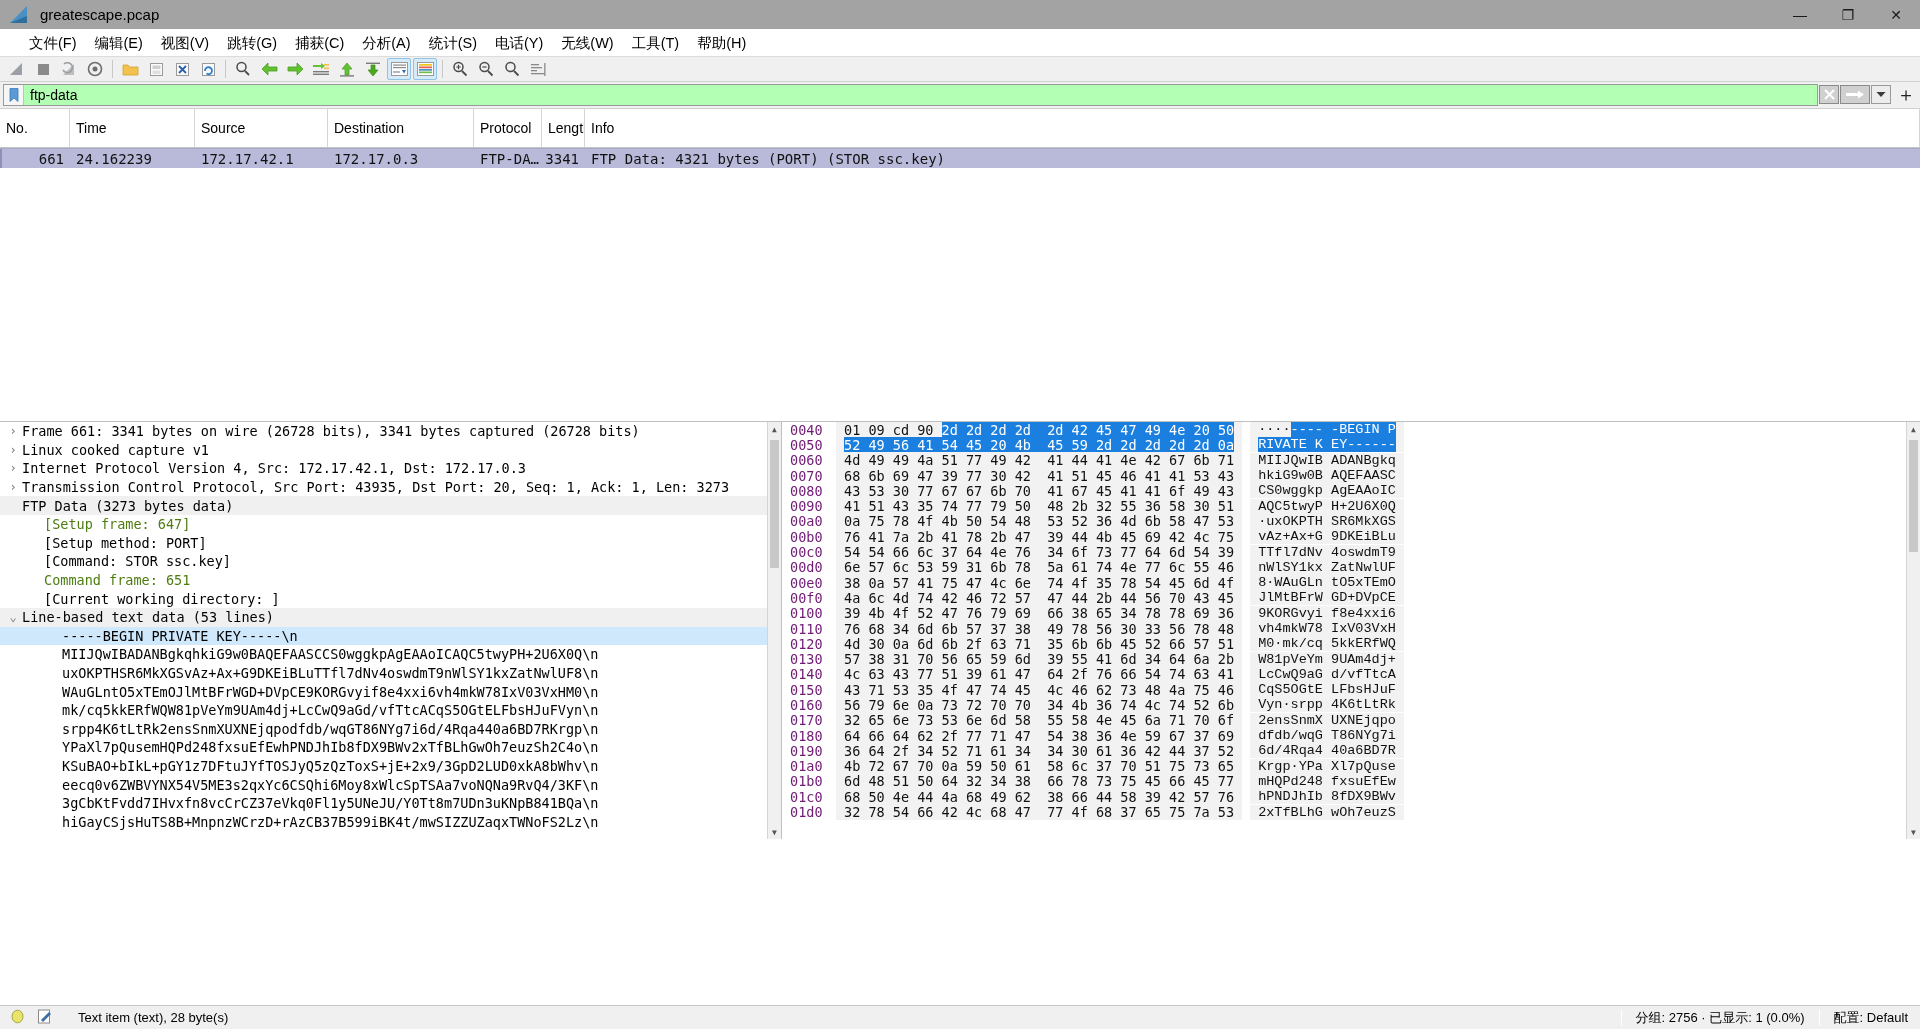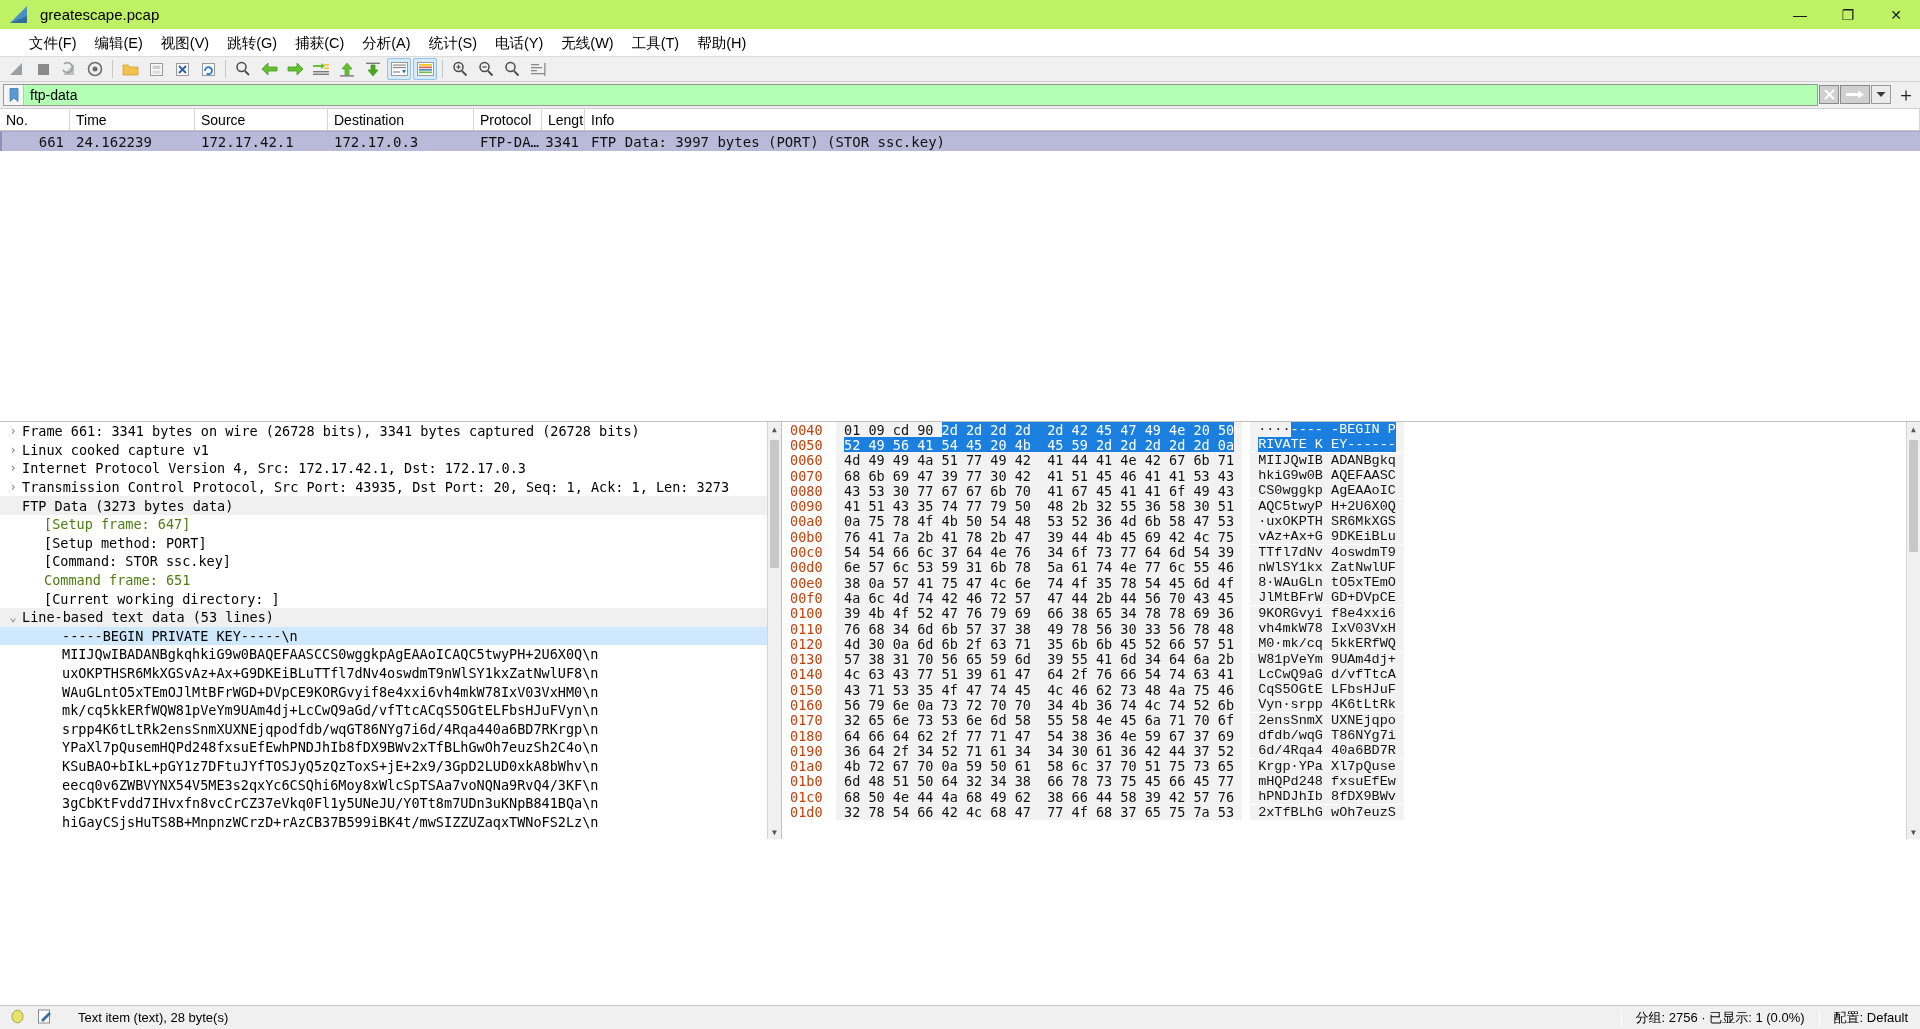--- a/index.html
+++ b/index.html
@@ -5,21 +5,21 @@
   * { box-sizing: border-box; margin: 0; padding: 0; }
   html, body {
     width: 1920px; height: 1029px;
     font-family: "Liberation Sans", sans-serif;
     background: #ffffff;
     overflow: hidden;
   }
 
   
   .titlebar {
-    height: 30px; background: #bef264;
+    height: 30px; background: #a3a3a3;
     display: flex; align-items: center;
     border-bottom: 1px solid #ffffff;
     position: relative;
   }
   .title-icon { width: 26px; height: 22px; margin-left: 8px; position: relative; }
   .title-icon svg { display: block; }
   .title-text { font-size: 15px; color: #000; margin-left: 6px; }
   .win-ctrls { position: absolute; right: 0; top: 0; height: 30px; display: flex; }
   .win-btn {
     width: 48px; height: 30px; display: flex; align-items: center; justify-content: center;
@@ -72,21 +72,21 @@
     display: flex; align-items: center; justify-content: center; margin-left: 1px;
   }
   .fbtn.wide { width: 30px; }
   .fbtn.flat { background: #ececec; border-color: #9a9a9a; }
   .plus-btn { width: 22px; height: 22px; display:flex; align-items:center; justify-content:center;
     font-size: 19px; color: #222; margin-left: 4px; }
 
   
   .packet-list { background: #ffffff; height: 312px; display: flex; flex-direction: column; }
   .plist-header {
-    height: 22px; display: flex; background: #ffffff;
+    height: 39px; display: flex; background: #ffffff;
     border-bottom: 1px solid #c4c4c4; font-size: 14px; color: #000;
   }
   .plist-header .col {
     padding: 2px 6px; border-right: 1px solid #d5d5d5;
     overflow: hidden; white-space: nowrap; display: flex; align-items: center;
   }
   .plist-rows { flex: 1; overflow: hidden; }
   .plist-row {
     height: 20px; display: flex; font-size: 14px;
     font-family: "DejaVu Sans Mono", monospace;
@@ -121,21 +121,21 @@
   .sc-arrow { height: 14px; display:flex; align-items:center; justify-content:center;
     font-size: 8px; color:#555; background:#f0f0f0; }
   .sc-arrow.bottom { position:absolute; bottom:0; left:0; right:0; }
   .sc-thumb { position:absolute; left:2px; right:2px; background:#c8c8c8; border-radius:1px; }
 
   .hex-pane {
     flex: 1; background: #ffffff; position: relative; overflow: hidden;
     font-family: "DejaVu Sans Mono", monospace; font-size: 13.5px;
   }
   .hex-row { height: 15.3px; display: flex; align-items: center; white-space: pre; padding-left: 8px; }
-  .hex-off { color: #c2410c; width: 46px; flex: 0 0 46px; }
+  .hex-off { color: #701a75; width: 46px; flex: 0 0 46px; }
   .hex-bytes { color: #111; background: #f2f2f2; padding: 0 8px; }
   .hex-ascii { color: #111; background: #f2f2f2; padding: 0 8px; margin-left: 8px; font-family: Liberation Mono, monospace; }
   .hl { background: #1b7fe0; color: #ffffff; }
 
   
   .statusbar {
     height: 24px; background: #f0f0f0; border-top: 1px solid #c8c8c8;
     display: flex; align-items: center; font-size: 13px; color: #000;
     position: absolute; bottom: 0; left: 0; right: 0;
   }
@@ -354,21 +354,21 @@
   </div>
   <div class="plist-rows">
     <div class="plist-row">
       <div class="row-marker"></div>
       <div class="cell num" style="width:62px">661</div>
       <div class="cell" style="width:125px">24.162239</div>
       <div class="cell" style="width:133px">172.17.42.1</div>
       <div class="cell" style="width:146px">172.17.0.3</div>
       <div class="cell" style="width:68px">FTP-DA…</div>
       <div class="cell len" style="width:43px">3341</div>
-      <div class="cell" style="flex:1">FTP Data: 3997 bytes (PORT) (STOR ssc.key)</div>
+      <div class="cell" style="flex:1">FTP Data: 4321 bytes (PORT) (STOR ssc.key)</div>
     </div>
   </div>
 </div>
 
 <div class="panes">
 
   <div class="detail-pane">
     <div id="tree-host">
         <div class="tree-row">
           <span class="twisty">›</span>

